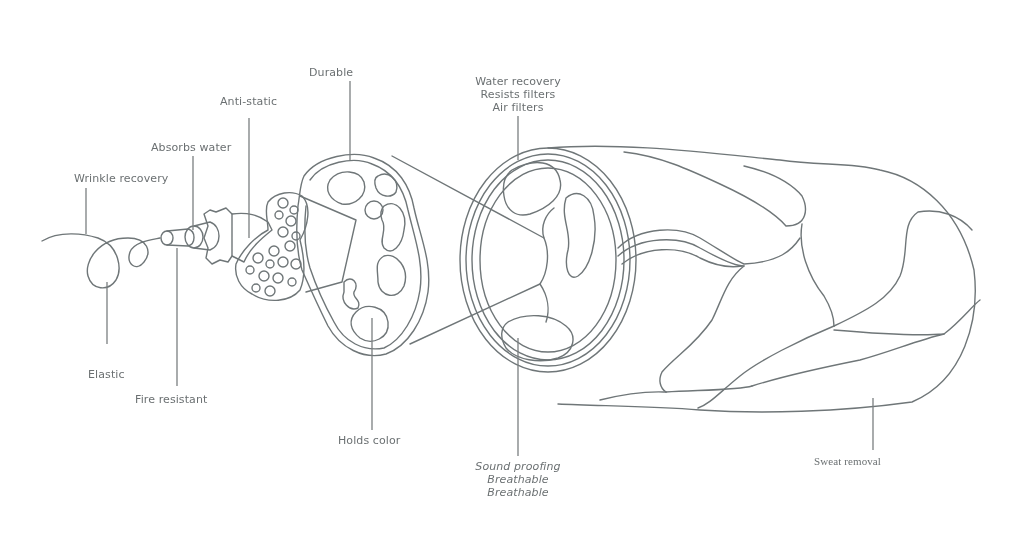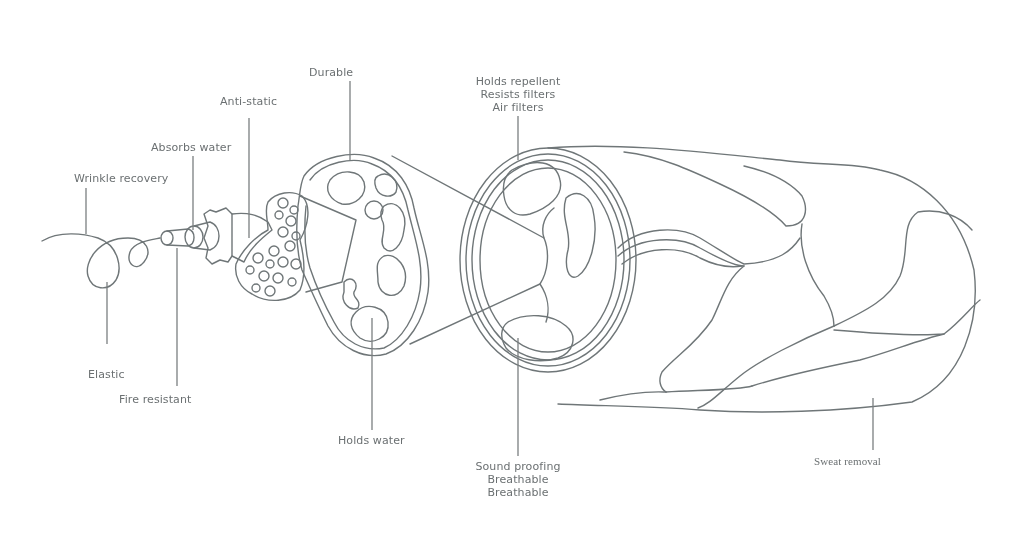--- a/index.html
+++ b/index.html
@@ -108,25 +108,25 @@
     <line class="lead" x1="518" y1="338" x2="518" y2="456"></line>
     <line class="lead" x1="873" y1="398" x2="873" y2="450"></line>
   </g>
 </svg>
 
 <div class="lbl" style="left:38px;top:172px;margin-left:36px;">Wrinkle recovery</div>
 <div class="lbl" style="left:151px;top:141px;">Absorbs water</div>
 <div class="lbl" style="left:220px;top:95px;">Anti-static</div>
 <div class="lbl" style="left:309px;top:66px;">Durable</div>
 <div class="lbl" style="left:470px;top:75px;width:96px;">
-  <span>Holds repellent</span>
+  <span>Water recovery</span>
   <span>Resists filters</span>
   <span>Air filters</span>
 </div>
 <div class="lbl" style="left:88px;top:368px;">Elastic</div>
-<div class="lbl" style="left:119px;top:393px;">Fire resistant</div>
-<div class="lbl" style="left:338px;top:434px;">Holds water</div>
-<div class="lbl" style="left:470px;top:460px;width:96px;">
+<div class="lbl" style="left:135px;top:393px;">Fire resistant</div>
+<div class="lbl" style="left:338px;top:434px;">Holds color</div>
+<div class="lbl" style="left:470px;top:460px;width:96px;font-style:italic;">
   <span>Sound proofing</span>
   <span>Breathable</span>
   <span>Breathable</span>
 </div>
 <div class="lbl" style="left:814px;top:455px;font-family:Liberation Serif, serif;">Sweat removal</div>
 
 </body></html>

